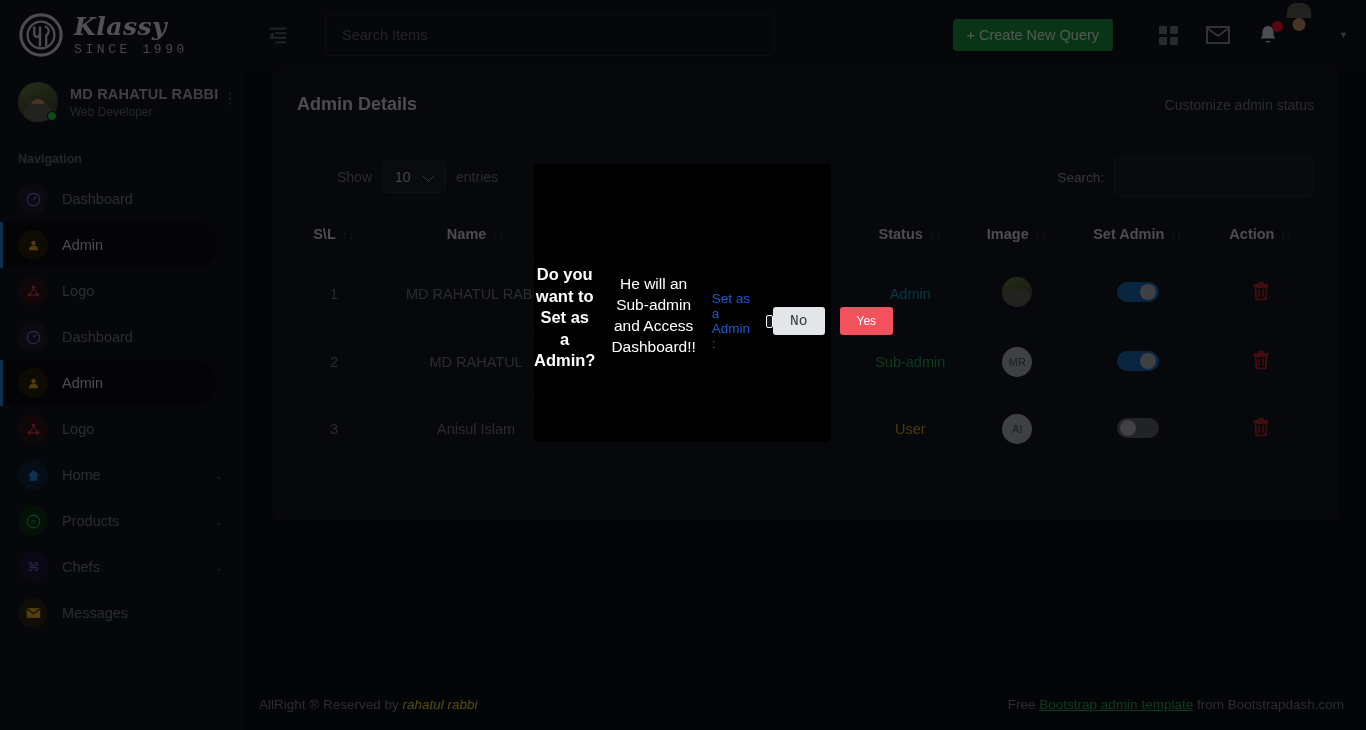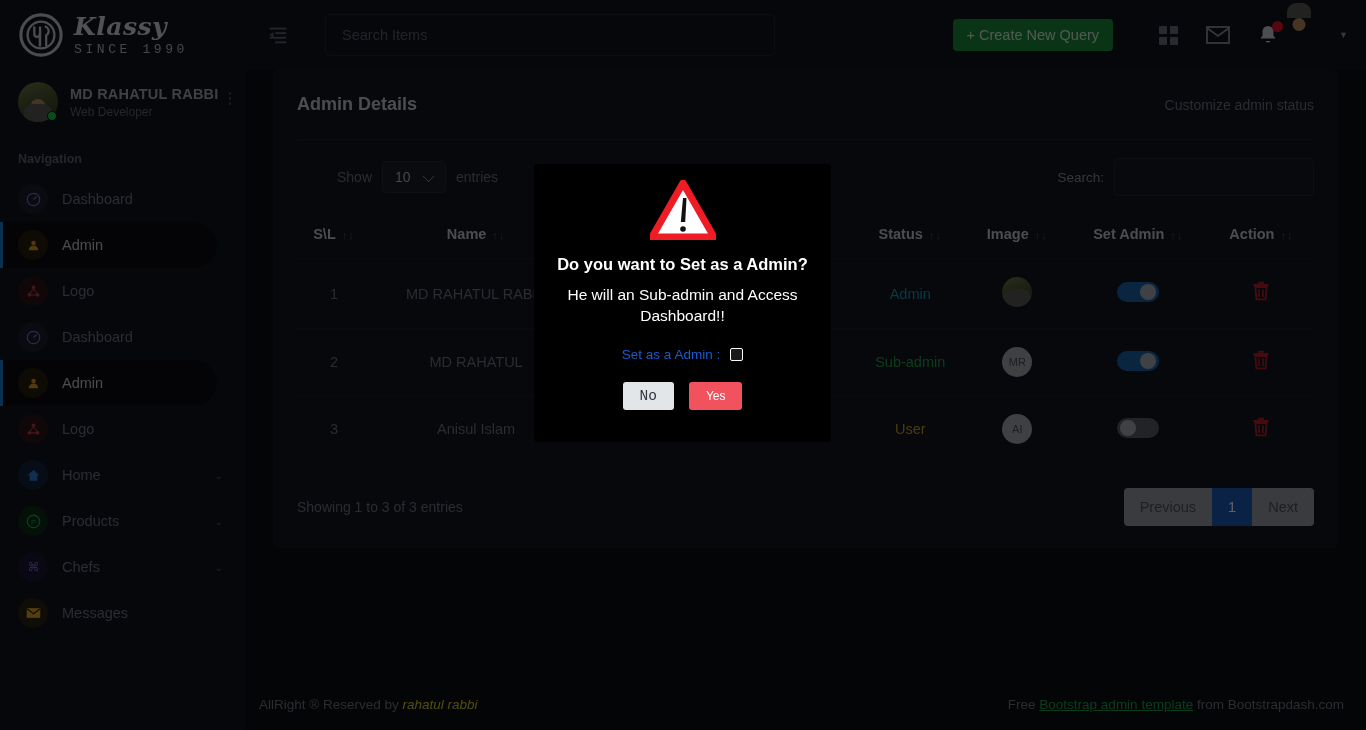--- a/index.html
+++ b/index.html
@@ -207,21 +207,21 @@
   .footer em { color: #d8c630; font-style: italic; }
   .footer a { color: #1f9e4c; text-decoration: underline; }
 
   
   .backdrop {
     position: absolute; inset: 0; background: rgba(0,0,0,.62); z-index: 20;
   }
   .modal {
     position: absolute; left: 534px; top: 164px; width: 297px; height: 278px;
     background: #000; border-radius: 4px; z-index: 21;
-    display: flex; flex-direction: column; align-items: center; padding-top: 16px;
+    display: flex; align-items: center; padding-top: 16px;
   }
   .warn-icon { width: 66px; height: 60px; }
   .modal-title {
     font-size: 16.5px; font-weight: bold; color: #fff; margin-top: 14px;
     text-align: center; line-height: 1.3;
   }
   .modal-text {
     font-size: 15.5px; color: #fff; margin-top: 10px; text-align: center;
     line-height: 1.35; padding: 0 16px;
   }
@@ -512,28 +512,20 @@
                     <rect x="1.5" y="3" width="15" height="2.4" fill="#b4202a"></rect>
                     <rect x="6" y="0.8" width="6" height="2" fill="#b4202a"></rect>
                     <path d="M3.4 6 h11.2 l-1 12.4 H4.4 Z" fill="none" stroke="#b4202a" stroke-width="1.8"></path>
                     <rect x="6.2" y="8.4" width="1.6" height="7.6" fill="#b4202a"></rect>
                     <rect x="10.2" y="8.4" width="1.6" height="7.6" fill="#b4202a"></rect>
                   </svg></span></td>
             </tr>
           </tbody>
       </table>
 
-      <div class="table-foot">
-        <span class="entries-info">Showing 1 to 3 of 3 entries</span>
-        <div class="pager">
-          <span>Previous</span>
-          <span class="cur">1</span>
-          <span>Next</span>
-        </div>
-      </div>
     </section>
 
     <div class="footer">
       <span>
         <span>AllRight ® Reserved by </span><em>rahatul rabbi</em>
       </span>
       <span>
         <span>Free </span><a href="#">Bootstrap admin template</a><span> from Bootstrapdash.com</span>
       </span>
     </div>

